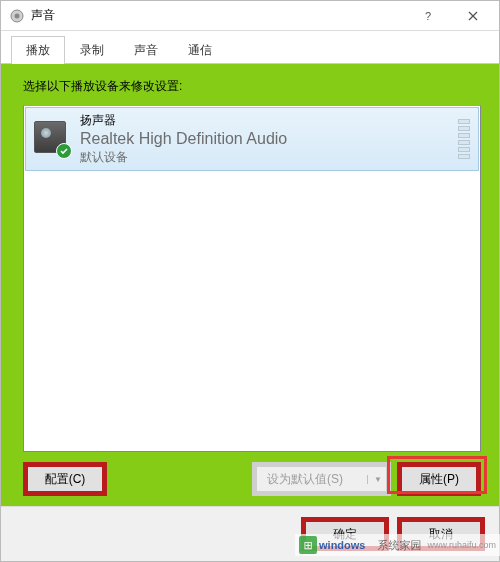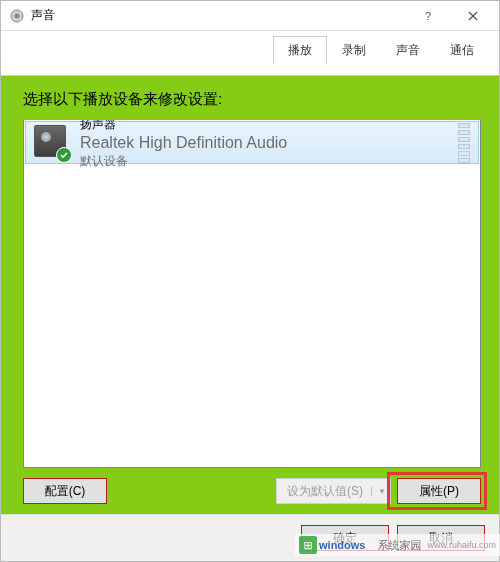--- a/index.html
+++ b/index.html
@@ -41,24 +41,23 @@
 .titlebar .win-buttons {
   display: flex;
 }
 .titlebar .win-btn {
   width: 45px; height: 28px;
   display: flex; align-items: center; justify-content: center;
   color: #555;
 }
 .tabs {
   display: flex;
-  padding: 4px 10px 12px 10px;
+  padding: 4px 10px 0 10px;
   border-bottom: 1px solid #ccc;
   background: #fff;
-  justify-content: flex-end;
 }
 .tab {
   padding: 5px 14px;
   font-size: 12px;
   color: #333;
   border: 1px solid transparent;
   border-bottom: none;
   position: relative;
   top: 1px;
   cursor: default;
@@ -67,40 +66,40 @@
   border-color: #ccc;
   background: #fff;
 }
 .content {
   flex: 1;
   padding: 14px 18px 10px 22px;
   display: flex;
   flex-direction: column;
 }
 .instruction {
-  font-size: 15px;
+  font-size: 12px;
   color: #000;
   margin-bottom: 10px;
 }
 .device-list {
   flex: 1;
   border: 1px solid #828790;
   border-top-color: #a0a0a0;
   background: #fff;
   overflow: hidden;
   position: relative;
 }
 .device-item {
   display: flex;
   align-items: center;
   padding: 6px 8px;
   background: linear-gradient(#e8f3fb, #d6eaf8);
   border: 1px solid #a6c9e2;
   margin: 1px;
-  height: 43px;
+  height: 64px;
 }
 .device-icon-wrap {
   position: relative;
   width: 36px; height: 36px;
   margin-right: 10px;
 }
 .device-icon {
   width: 32px; height: 32px;
   background: linear-gradient(#6a6a6a, #3c3c3c);
   border: 1px solid #555;
@@ -148,31 +147,32 @@
   margin-top: 10px;
   gap: 6px;
 }
 .spacer { flex: 1; }
 .btn {
   min-width: 84px;
   height: 26px;
   padding: 12px 10px;
   font-size: 12px;
   background: #e1e1e1;
-  border: 1px solid #b91c1c;
+  border: 5px solid #b91c1c;
   display: flex;
   align-items: center;
   justify-content: center;
   color: #000;
   cursor: default;
 }
 .btn.disabled {
   color: #9e9e9e;
   background: #efefef;
   border-color: #cfcfcf;
+  gap: 16px;
 }
 .btn.split { padding-right: 4px; }
 .btn .chev {
   margin-left: 8px;
   border-left: 1px solid #c0c0c0;
   padding-left: 6px;
   font-size: 8px;
   color: #9e9e9e;
 }
 .highlight-box {

